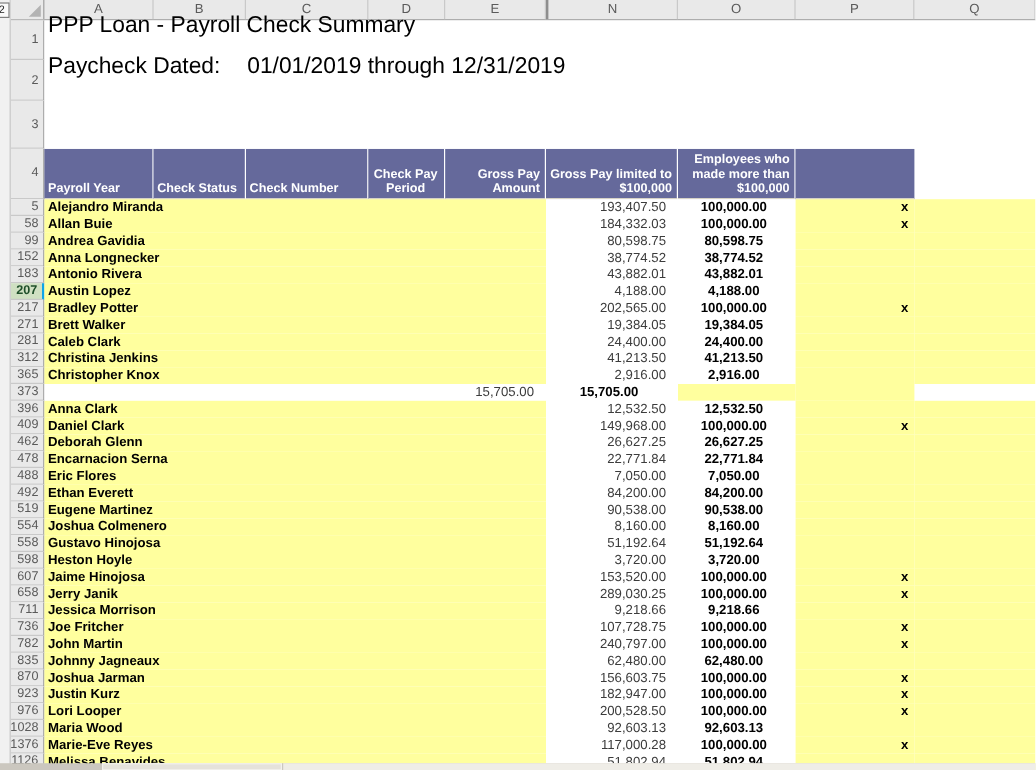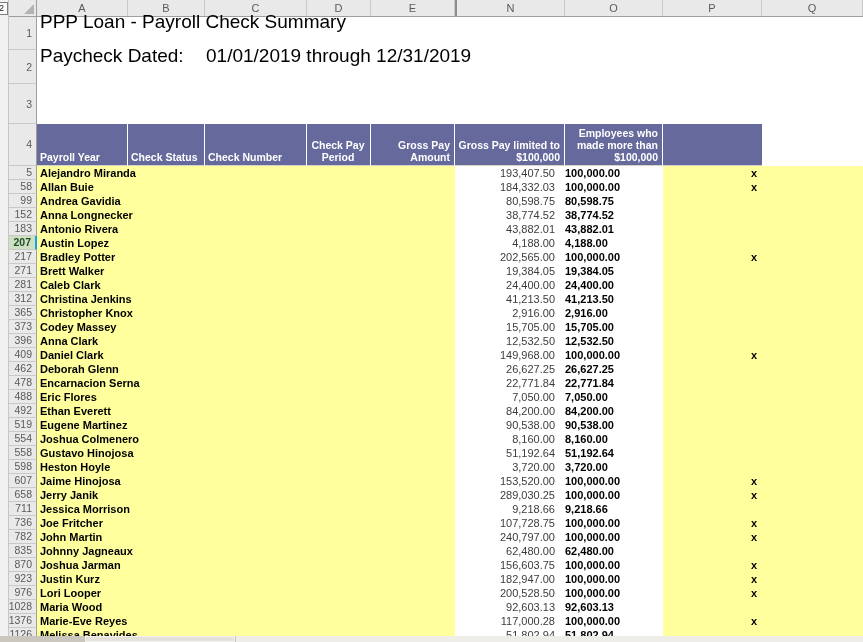--- a/index.html
+++ b/index.html
@@ -32,21 +32,21 @@
   .hdr-row { display:grid; grid-template-columns:28px 91px 77px 102px 64px 84px 110px 98px 99px 101px; height:42px; flex:0 0 42px; }
   .hdr-cell { background:#65699B; color:#FFFFFF; font-weight:bold; font-size:10.5px; line-height:12px; padding:2px 4px 2px 3px; border-right:1px solid #FFFFFF; border-bottom:1px solid #D6D2C6; display:flex; align-items:flex-end; overflow:hidden;text-align:center; }
   .hdr-cell.right { justify-content:flex-end; text-align:right; }
   .hdr-cell.last { border-right:none; }
 
   
   .data-row { display:grid; grid-template-columns:28px 418px 110px 98px 99px 101px; height:14px; flex:0 0 14px; font-size:11px; line-height:14px; }
   .data-row .rowhdr { height:14px; line-height:13px; }
   .c-name  { background:#FFFF9E; font-weight:bold; color:#000; padding-left:3px; white-space:nowrap; overflow:visible; }
   .c-gross { background:#FFFFFF; text-align:right; padding-right:10px; color:#3C3C3C; }
-  .c-lim   { background:#FFFFFF; text-align:left; padding-right:5px; font-weight:bold; color:#000; }
+  .c-lim   { background:#FFFFFF; text-align:center; padding-right:5px; font-weight:bold; color:#000; }
   .c-x     { background:#FFFF9E; text-align:right; padding-right:5px; font-weight:bold; color:#000; }
   .c-q     { background:#FFFF9E; }
 
   
   .bottom-strip { position:absolute; left:0; bottom:0; width:863px; height:6px; background:#CBC7BF; z-index:5; }
   .bottom-tab { position:absolute; left:85px; top:0; width:150px; height:6px; background:#E5E2DB; border:1px solid #F3F2EE; }
   .bottom-track { position:absolute; left:236px; top:0; width:627px; height:6px; background:#EFEDE7; }
 </style>
 </head>
 <body>
@@ -208,21 +208,20 @@
         <div class="data-row">
           <div class="rowhdr">365</div>
           <div class="c-name">Christopher Knox</div>
           <div class="c-gross">2,916.00</div>
           <div class="c-lim">2,916.00</div>
           <div class="c-x"></div>
           <div class="c-q"></div>
         </div>
         <div class="data-row">
           <div class="rowhdr">373</div>
-          <div class="c-name">Codey Massey</div>
           <div class="c-gross">15,705.00</div>
           <div class="c-lim">15,705.00</div>
           <div class="c-x"></div>
           <div class="c-q"></div>
         </div>
         <div class="data-row">
           <div class="rowhdr">396</div>
           <div class="c-name">Anna Clark</div>
           <div class="c-gross">12,532.50</div>
           <div class="c-lim">12,532.50</div>

